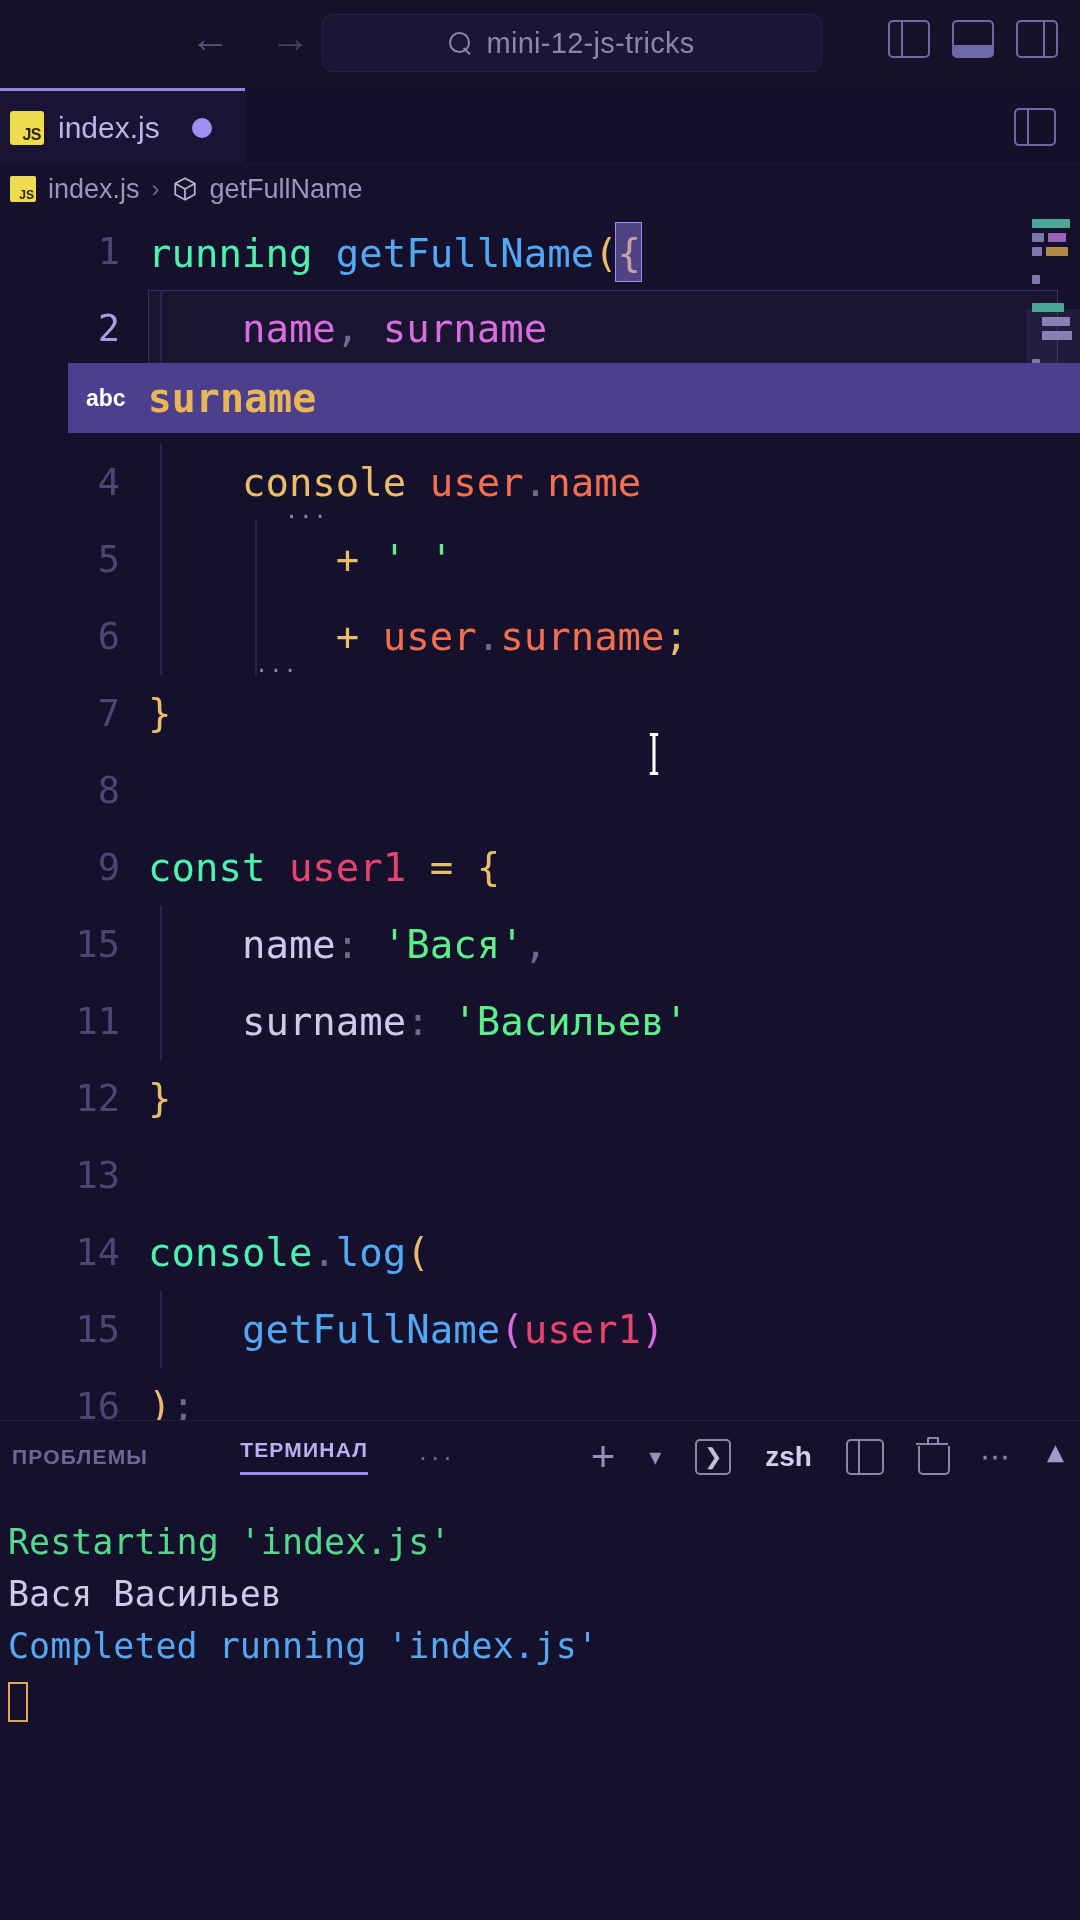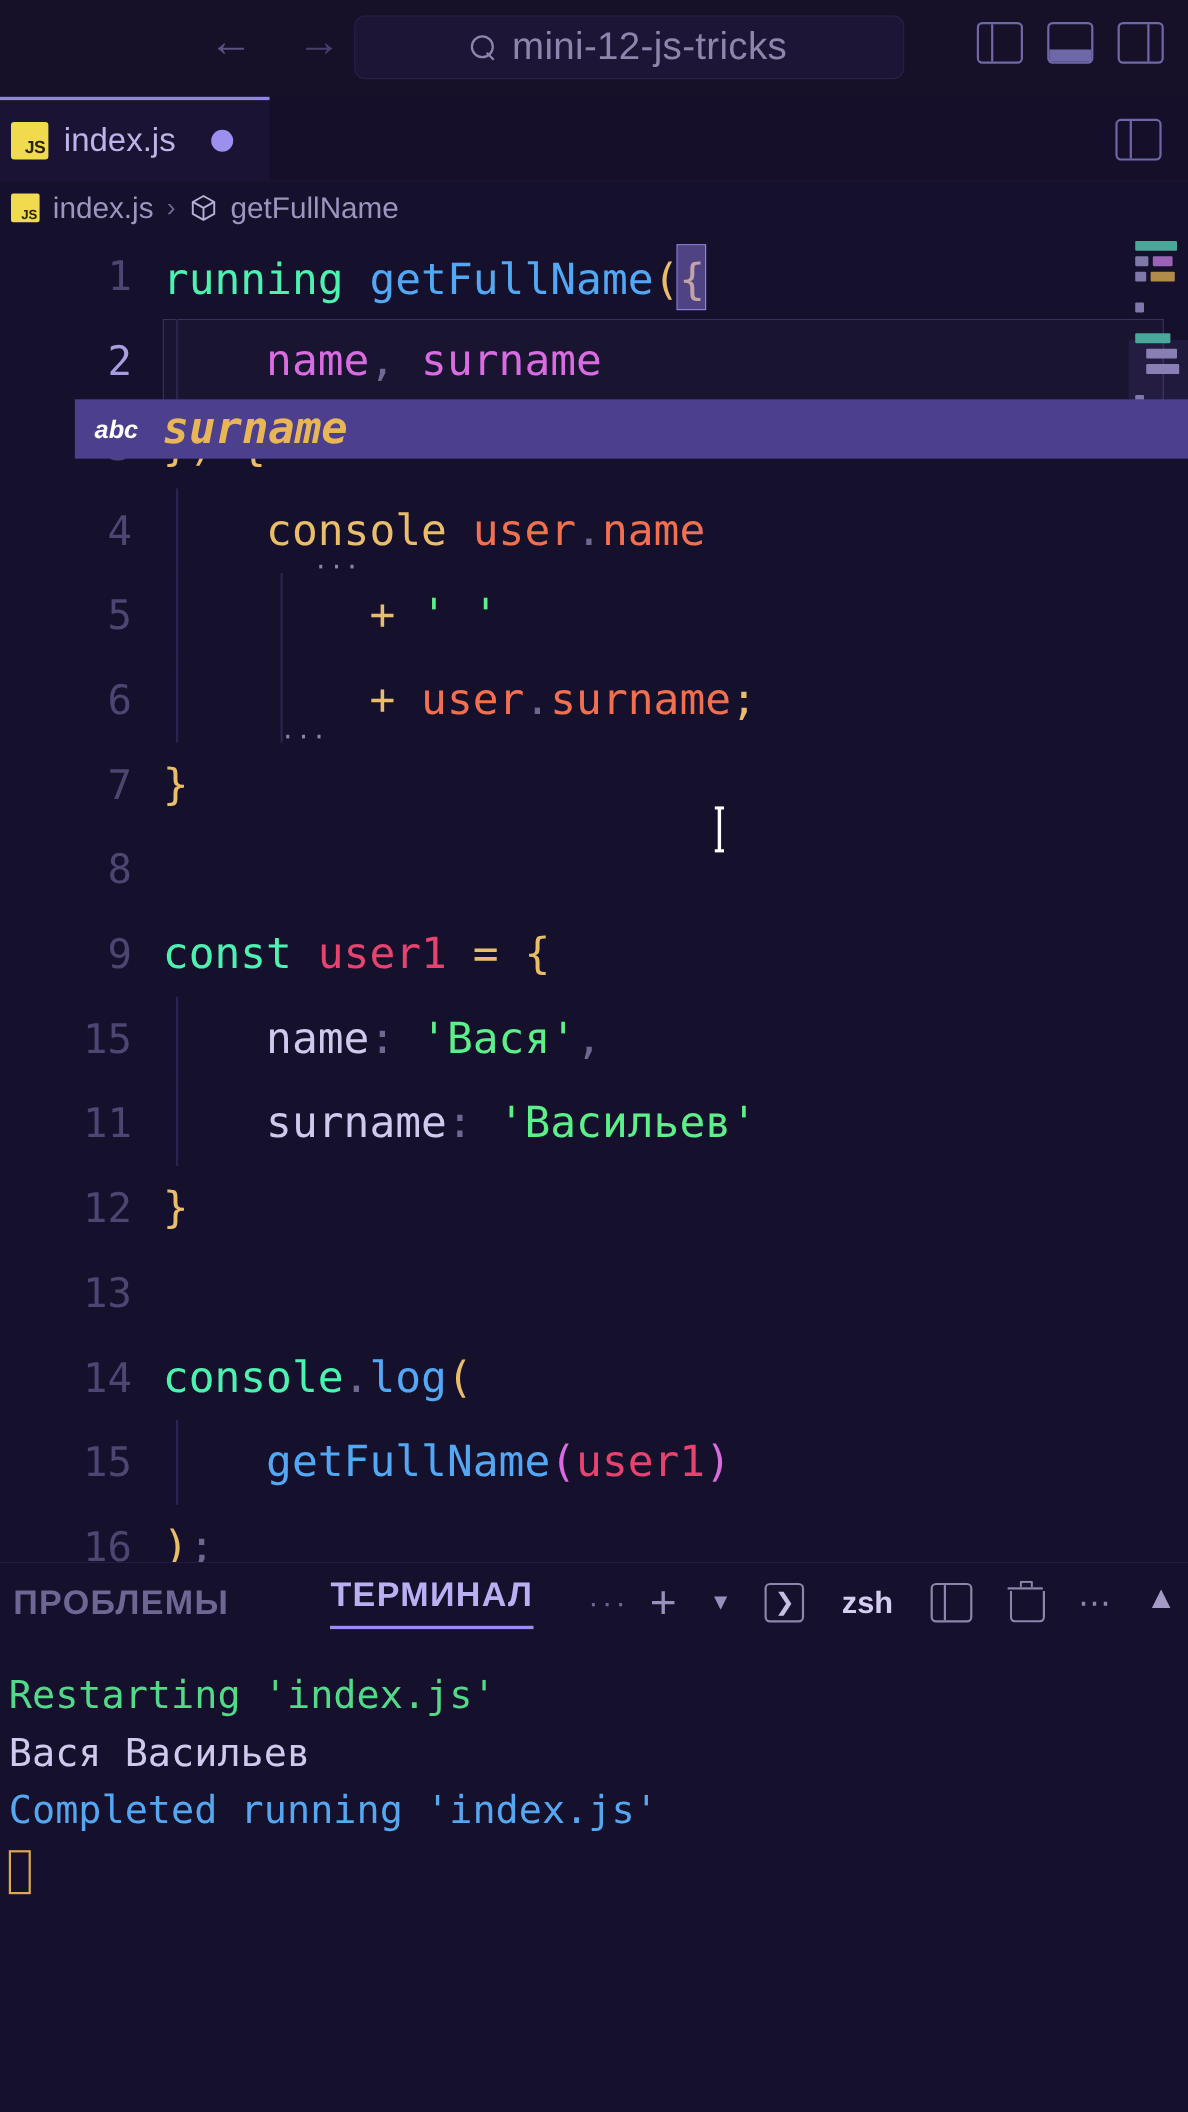--- a/index.html
+++ b/index.html
@@ -18,21 +18,21 @@
     display: flex; align-items: center;
   }
   .nav-arrows { position: absolute; left: 190px; top: 18px; display: flex; gap: 40px; align-items: center; }
   .nav-arrow { font-size: 40px; color: #5b5280; line-height: 1; user-select: none; }
   .nav-arrow.fwd { color: #46406b; }
   .searchbox {
     position: absolute; left: 322px; top: 14px; width: 500px; height: 58px;
     background: #1d1536; border: 1px solid #2a2047; border-radius: 10px;
     display: flex; align-items: center; justify-content: center; gap: 14px;
   }
-  .search-label { color: #8d85ab; font-size: 35px; letter-spacing: .3px; }
+  .search-label { color: #8d85ab; font-size: 29px; letter-spacing: .3px; }
   .mag { width: 23px; height: 23px; position: relative; }
   .mag::before { content:""; position:absolute; width:17px;height:17px;border:2.4px solid #8d85ab;border-radius:50%;left:0;top:0;}
   .mag::after { content:""; position:absolute; width:9px;height:2.4px;background:#8d85ab;transform:rotate(45deg);left:13px;top:18px;}
 
   .layout-icons { position: absolute; right: 22px; top: 20px; display: flex; gap: 22px; }
   .licon { width: 42px; height: 38px; border: 2.4px solid #6f68a8; border-radius: 5px; position: relative; }
   .licon.left-panel::after { content:""; position:absolute; left:11px; top:0; bottom:0; width:2.4px; background:#6f68a8; }
   .licon.bottom-panel::after { content:""; position:absolute; left:0; right:0; bottom:0; height:11px; background:#6f68a8; }
   .licon.right-panel::after { content:""; position:absolute; right:11px; top:0; bottom:0; width:2.4px; background:#6f68a8; }
 
@@ -110,43 +110,42 @@
   .cursor-block {
     display:inline-block; background: rgba(150,130,240,.45);
     outline: 1px solid #9d8df0; width: 25px; height: 58px; vertical-align: -14px;
     margin-left:-25px;
   }
   .err-squiggle { position: absolute; left: 0; right: 0; bottom: 9px; height: 8px;
     color:#8d85ab; font-size:22px; letter-spacing:1px; }
 
   
   .autocomplete {
-    position: absolute; left: 68px; top: 363px; width: 1012px; height: 54px;
+    position: absolute; left: 68px; top: 363px; width: 1012px; height: 70px;
     background: #4b3f8e; display: flex; align-items: center; gap: 22px; padding-left: 18px;
     z-index: 40;
-    font-style: italic;
   }
   .abc-icon { color: #ffffff; font-size: 23px; font-weight: bold; font-family: "Liberation Sans", sans-serif; }
   .ac-label { color: #e9b656; font-size: 40px; font-family: "DejaVu Sans Mono", monospace; font-weight: bold; }
 
   
   .ibeam { position: absolute; left: 644px; top: 520px; width: 20px; height: 42px; z-index: 30; }
 
   
   .minimap { position: absolute; right: 0; top: 0; width: 54px; height: 1207px; }
   .mm-row { position: absolute; height: 9px; border-radius: 1px; }
   .mm-slider { position: absolute; right: 0; top: 96px; width: 54px; height: 60px; background: rgba(140,120,230,.10); }
 
   
   .panel-header {
     position: absolute; top: 1420px; left: 0; width: 1080px; height: 72px;
     background: #15102b; display: flex; align-items: center;
     border-top: 1px solid #241b40;
   }
-  .ptab { font-size: 31px; letter-spacing: 1.2px; color: #6f6793; font-weight: bold; }
+  .ptab { font-size: 21px; letter-spacing: 1.2px; color: #6f6793; font-weight: bold; }
   .ptab.problems { margin-left: 12px; }
   .ptab.active { color: #b9aff2; border-bottom: 3px solid #9d8df0; padding-bottom: 10px; margin-left: 92px; }
   .pdots { color: #6f6793; font-size: 28px; margin-left: 50px; letter-spacing: 3px; }
   .ptools { position: absolute; right: 16px; display: flex; align-items: center; gap: 34px; }
   .tool { color: #8d85ab; font-size: 30px; line-height: 1; }
   .plus { font-size: 42px; font-weight: 300; color:#9890bc; }
   .chev-d { font-size: 24px; color:#9890bc; }
   .shellbox { width: 36px; height: 36px; border: 2.4px solid #8d85ab; border-radius: 5px;
     display: flex; align-items: center; justify-content: center; color:#c6bfe4; font-size: 22px; }
   .zsh { color: #d5cdef; font-size: 28px; font-weight: bold; }

